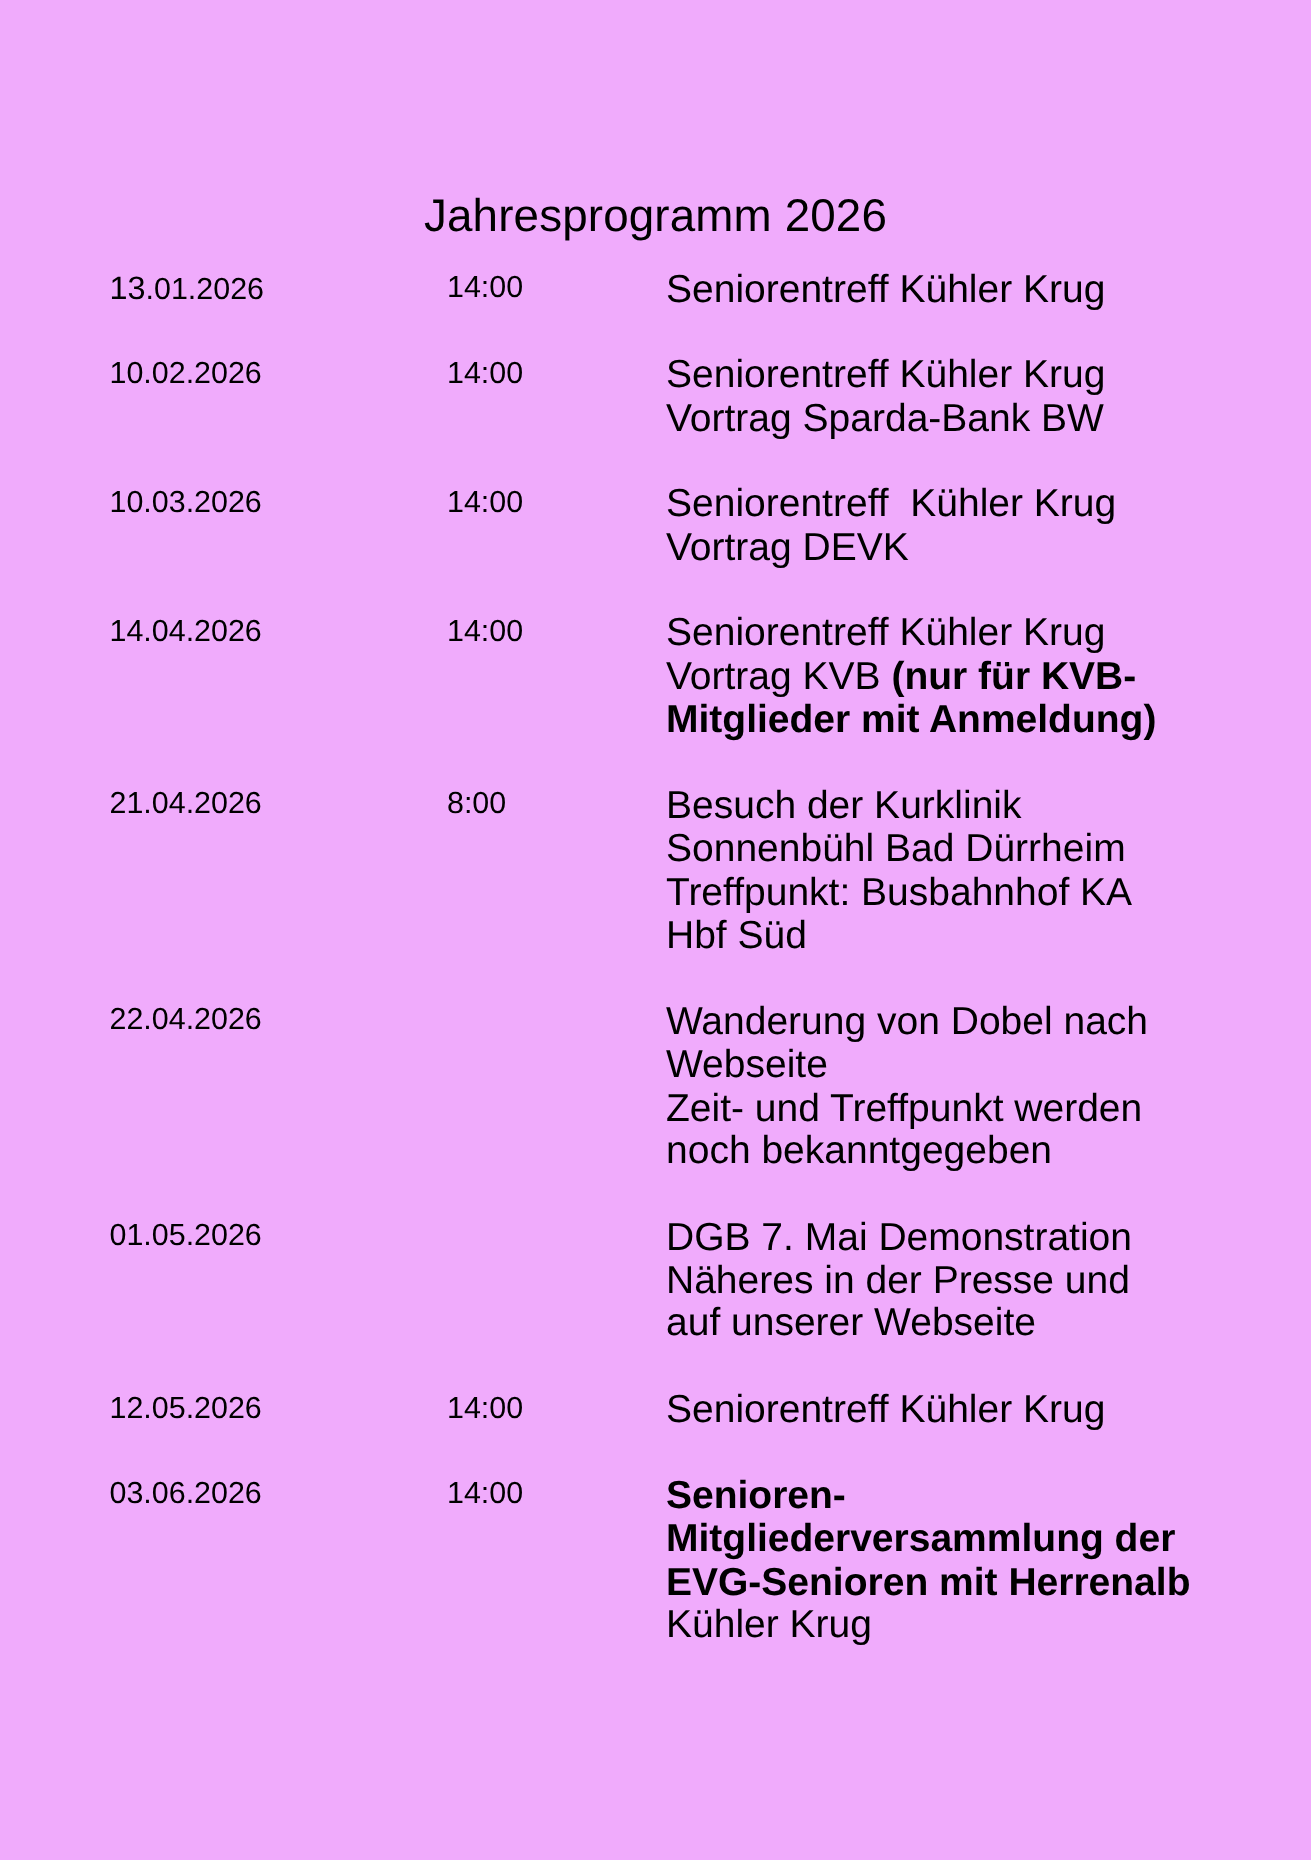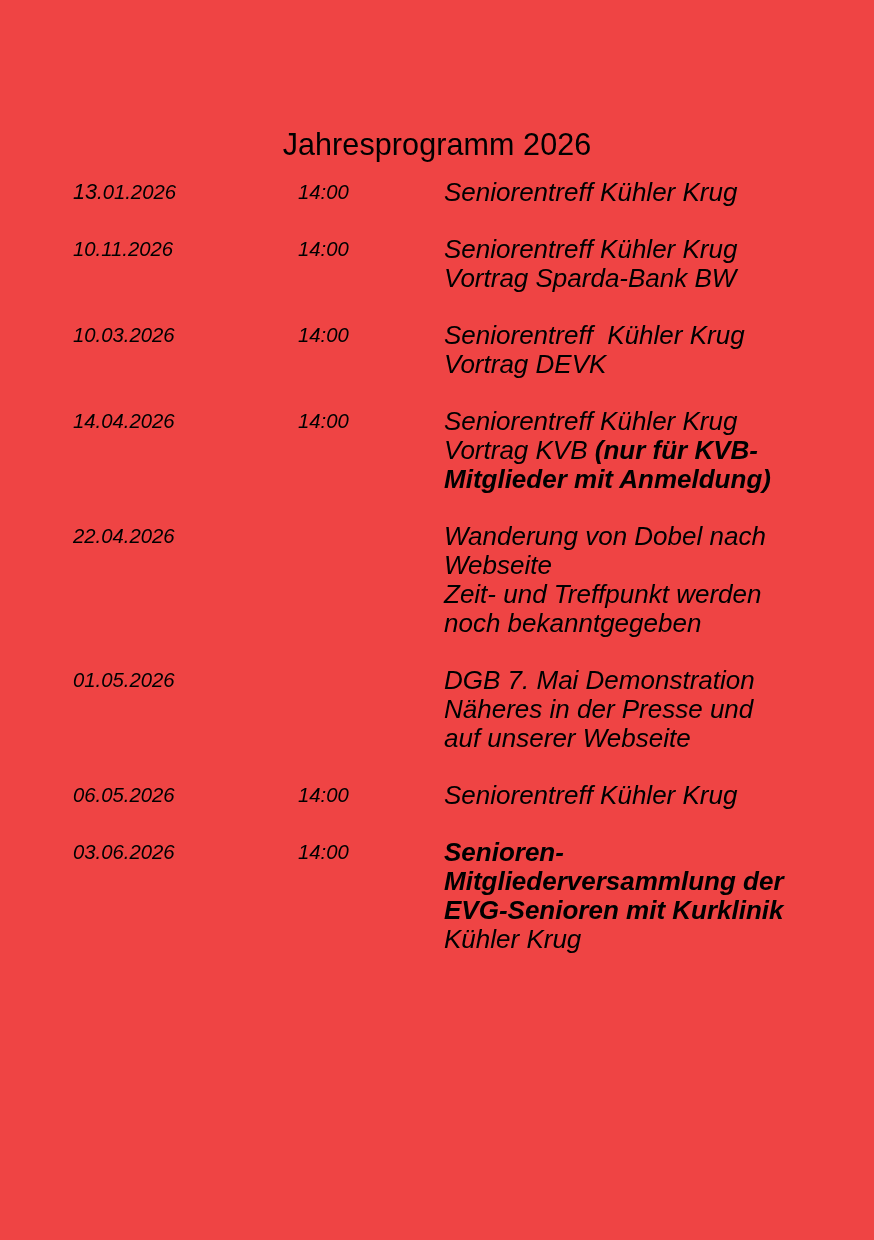--- a/index.html
+++ b/index.html
@@ -14,21 +14,21 @@
     position: relative;
     overflow: hidden;
     font-family: "Liberation Sans", sans-serif;
     color: #000000;
     -webkit-font-smoothing: antialiased;
   }
 
   .page {
     position: absolute;
     inset: 0;
-    background: #ef4444;
+    background: #f0abfc;
     padding-left: 40px;
   }
 
   .doc-title {
     position: absolute;
     top: 106px;
     left: 0;
     width: 874px;
     text-align: center;
     font-size: 30.5px;
@@ -36,21 +36,20 @@
     font-weight: 400;
     letter-spacing: 0.1px;
     white-space: pre;
   }
 
   .schedule {
     position: absolute;
     top: 178px;
     left: 0;
     width: 764px;
-    font-style: italic;
   }
 
   .row {
     position: relative;
     display: block;
     margin-bottom: 28.5px;
   }
 
   .cell-date {
     position: absolute;
@@ -98,55 +97,61 @@
 
   <h1 class="doc-title">Jahresprogramm 2026</h1>
 
   <div class="schedule">
       <div class="row">
         <div class="cell-date"><span class="day-lg">13</span><span>.01.2026</span></div>
         <div class="cell-time">14:00</div>
         <div class="cell-desc">Seniorentreff Kühler Krug</div>
       </div>
       <div class="row">
-        <div class="cell-date">10.11.2026</div>
+        <div class="cell-date">10.02.2026</div>
         <div class="cell-time">14:00</div>
         <div class="cell-desc">Seniorentreff Kühler Krug
 Vortrag Sparda-Bank BW</div>
       </div>
       <div class="row">
         <div class="cell-date">10.03.2026</div>
         <div class="cell-time">14:00</div>
         <div class="cell-desc">Seniorentreff  Kühler Krug
 Vortrag DEVK</div>
       </div>
       <div class="row">
         <div class="cell-date">14.04.2026</div>
         <div class="cell-time">14:00</div>
         <div class="cell-desc">Seniorentreff Kühler Krug
 Vortrag KVB <b>(nur für KVB-Mitglieder mit Anmeldung)</b></div>
       </div>
       <div class="row">
+        <div class="cell-date">21.04.2026</div>
+        <div class="cell-time">8:00</div>
+        <div class="cell-desc">Besuch der Kurklinik Sonnenbühl Bad Dürrheim
+Treffpunkt: Busbahnhof KA Hbf Süd</div>
+      </div>
+      <div class="row">
         <div class="cell-date">22.04.2026</div>
         <div class="cell-time"></div>
         <div class="cell-desc">Wanderung von Dobel nach Webseite
 Zeit- und Treffpunkt werden noch bekanntgegeben</div>
       </div>
       <div class="row">
         <div class="cell-date">01.05.2026</div>
         <div class="cell-time"></div>
         <div class="cell-desc">DGB 7. Mai Demonstration
 Näheres in der Presse und auf unserer Webseite</div>
       </div>
       <div class="row">
-        <div class="cell-date">06.05.2026</div>
+        <div class="cell-date">12.05.2026</div>
         <div class="cell-time">14:00</div>
         <div class="cell-desc">Seniorentreff Kühler Krug</div>
       </div>
       <div class="row">
         <div class="cell-date">03.06.2026</div>
         <div class="cell-time">14:00</div>
-        <div class="cell-desc"><b>Senioren-Mitgliederversammlung der EVG-Senioren mit Kurklinik</b>
+        <div class="cell-desc"><b>Senioren-Mitgliederversammlung der EVG-Senioren mit Herrenalb</b>
 Kühler Krug</div>
       </div>
     </div>
 
 </div>
 
 </body></html>

